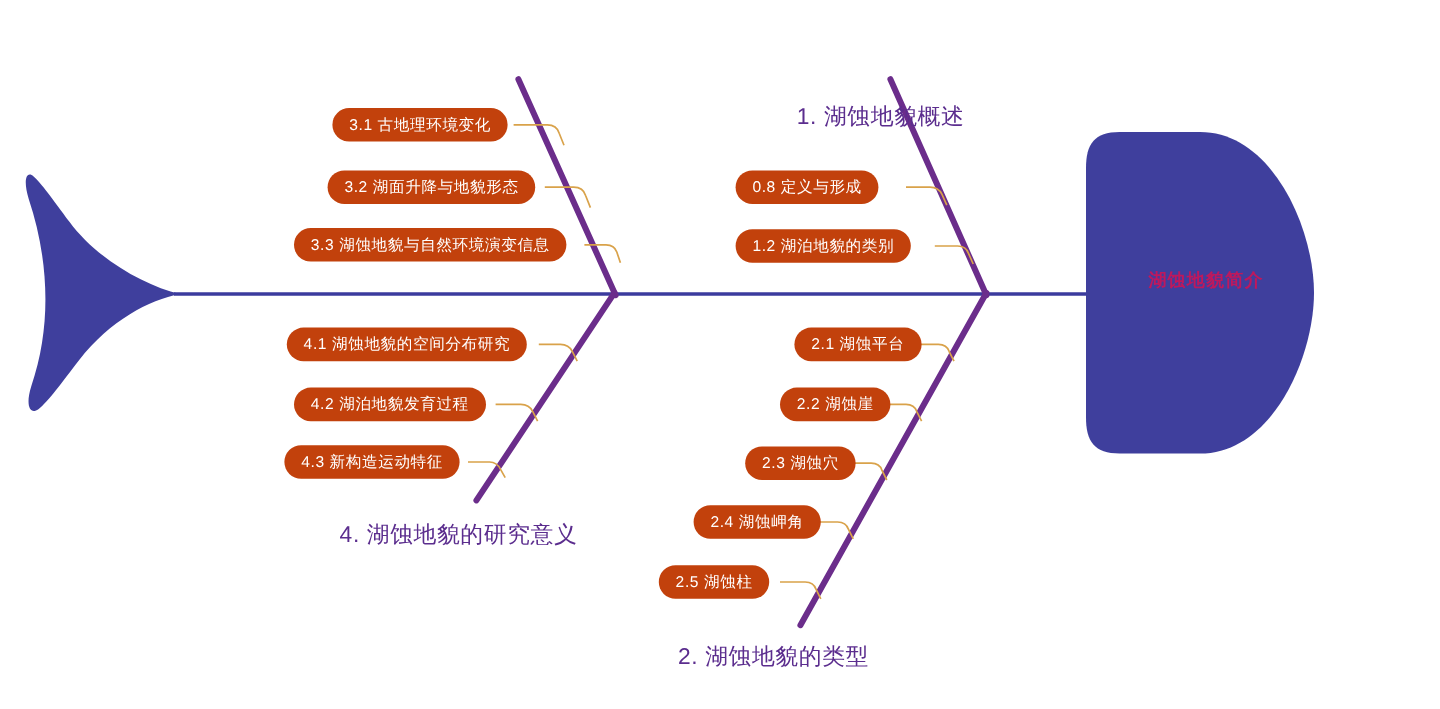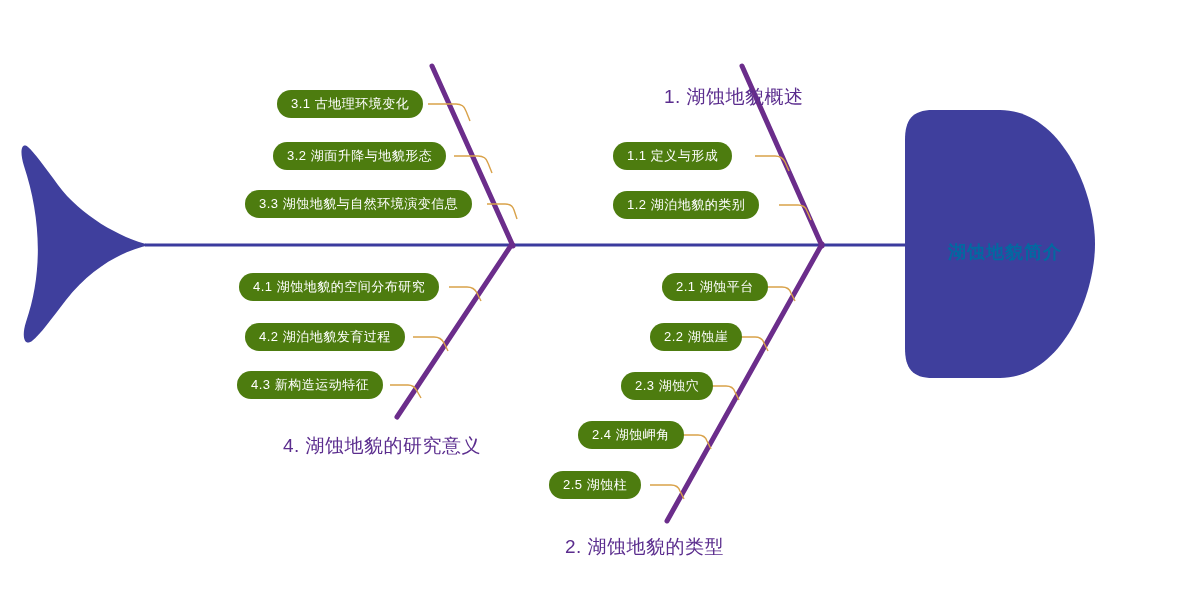--- a/index.html
+++ b/index.html
@@ -23,21 +23,21 @@
     left: 0;
     top: 0;
     width: 1200px;
     height: 591px;
   }
   
   .pill {
     position: absolute;
     height: 28px;
     box-sizing: border-box;
-    background: #4d7c0f;
+    background: #c2410c;
     border-radius: 14px;
     color: #ffffff;
     font-size: 13px;
     line-height: 28px;
     text-align: center;
     white-space: nowrap;
     padding: 0 14px;
     letter-spacing: 0.5px;
   }
   
@@ -46,25 +46,25 @@
     color: #5B2D8E;
     font-size: 19px;
     font-weight: normal;
     white-space: nowrap;
     letter-spacing: 0.5px;
   }
   
   #head-title {
     position: absolute;
     left: 930px;
-    top: 240px;
+    top: 224px;
     width: 150px;
     text-align: center;
-    color: #0369a1;
-    font-size: 18px;
+    color: #be185d;
+    font-size: 15px;
     font-weight: bold;
     letter-spacing: 1px;
     white-space: nowrap;
   }
 </style>
 </head>
 <body>
 
 <div id="canvas">
 
@@ -116,21 +116,21 @@
     <path d="M 650 485 L 671 485 Q 678 485 680 491 L 684 499" fill="none" stroke="#D9A24A" stroke-width="1.4"></path>
   </svg>
 
   <div id="head-title">湖蚀地貌简介</div>
 
   <div class="pill" style="left:277px; top:90px;">3.1 古地理环境变化</div>
   <div class="pill" style="left:273px; top:142px;">3.2 湖面升降与地貌形态</div>
   <div class="pill" style="left:245px; top:190px;">3.3 湖蚀地貌与自然环境演变信息</div>
 
   <div class="cat-label" style="left:664px; top:84px;">1. 湖蚀地貌概述</div>
-  <div class="pill" style="left:613px; top:142px;">1.1 定义与形成</div>
+  <div class="pill" style="left:613px; top:142px;">0.8 定义与形成</div>
   <div class="pill" style="left:613px; top:191px;text-align:center;">1.2 湖泊地貌的类别</div>
 
   <div class="pill" style="left:239px; top:273px;">4.1 湖蚀地貌的空间分布研究</div>
   <div class="pill" style="left:245px; top:323px;">4.2 湖泊地貌发育过程</div>
   <div class="pill" style="left:237px; top:371px;text-align:center;">4.3 新构造运动特征</div>
   <div class="cat-label" style="left:283px; top:433px;">4. 湖蚀地貌的研究意义</div>
 
   <div class="pill" style="left:662px; top:273px;">2.1 湖蚀平台</div>
   <div class="pill" style="left:650px; top:323px;">2.2 湖蚀崖</div>
   <div class="pill" style="left:621px; top:372px;">2.3 湖蚀穴</div>

